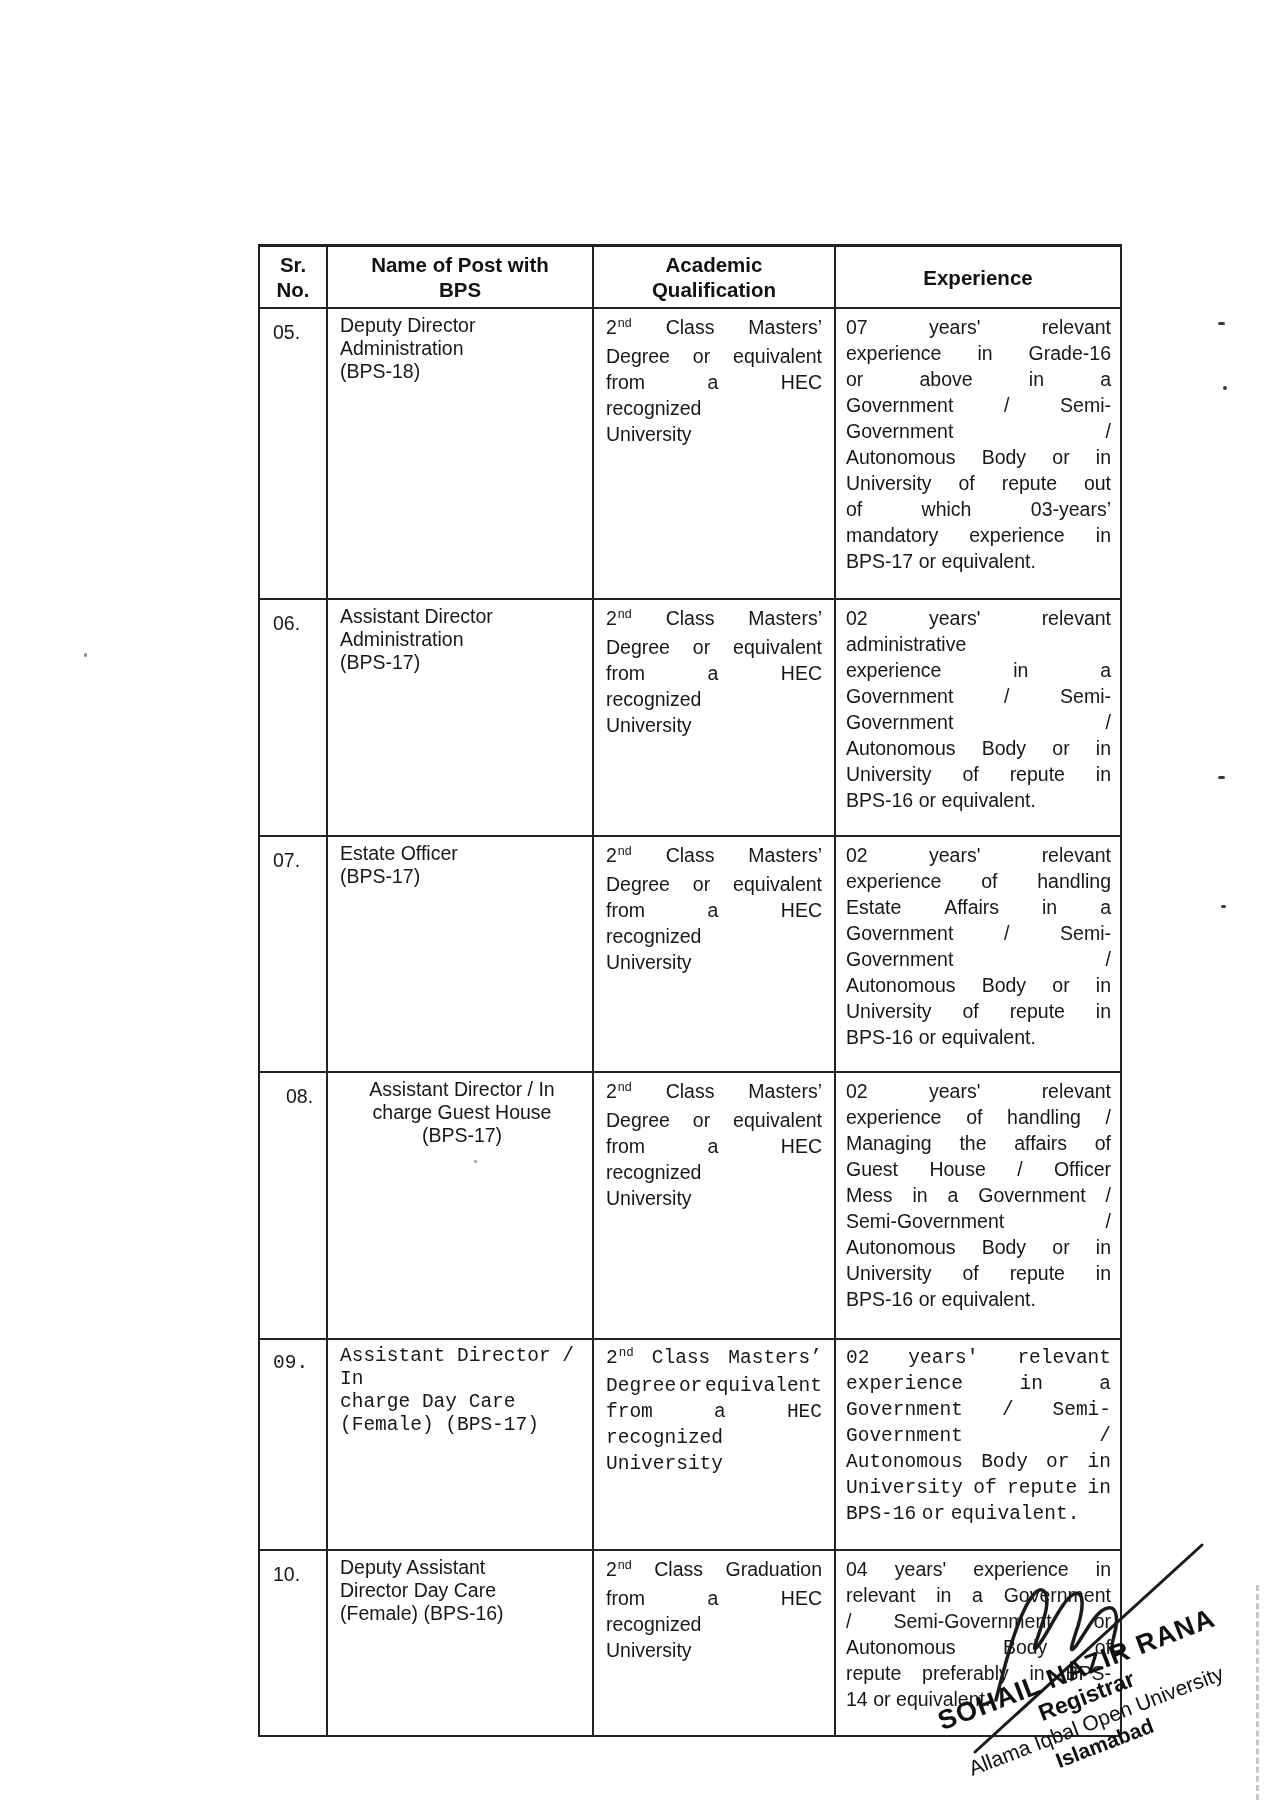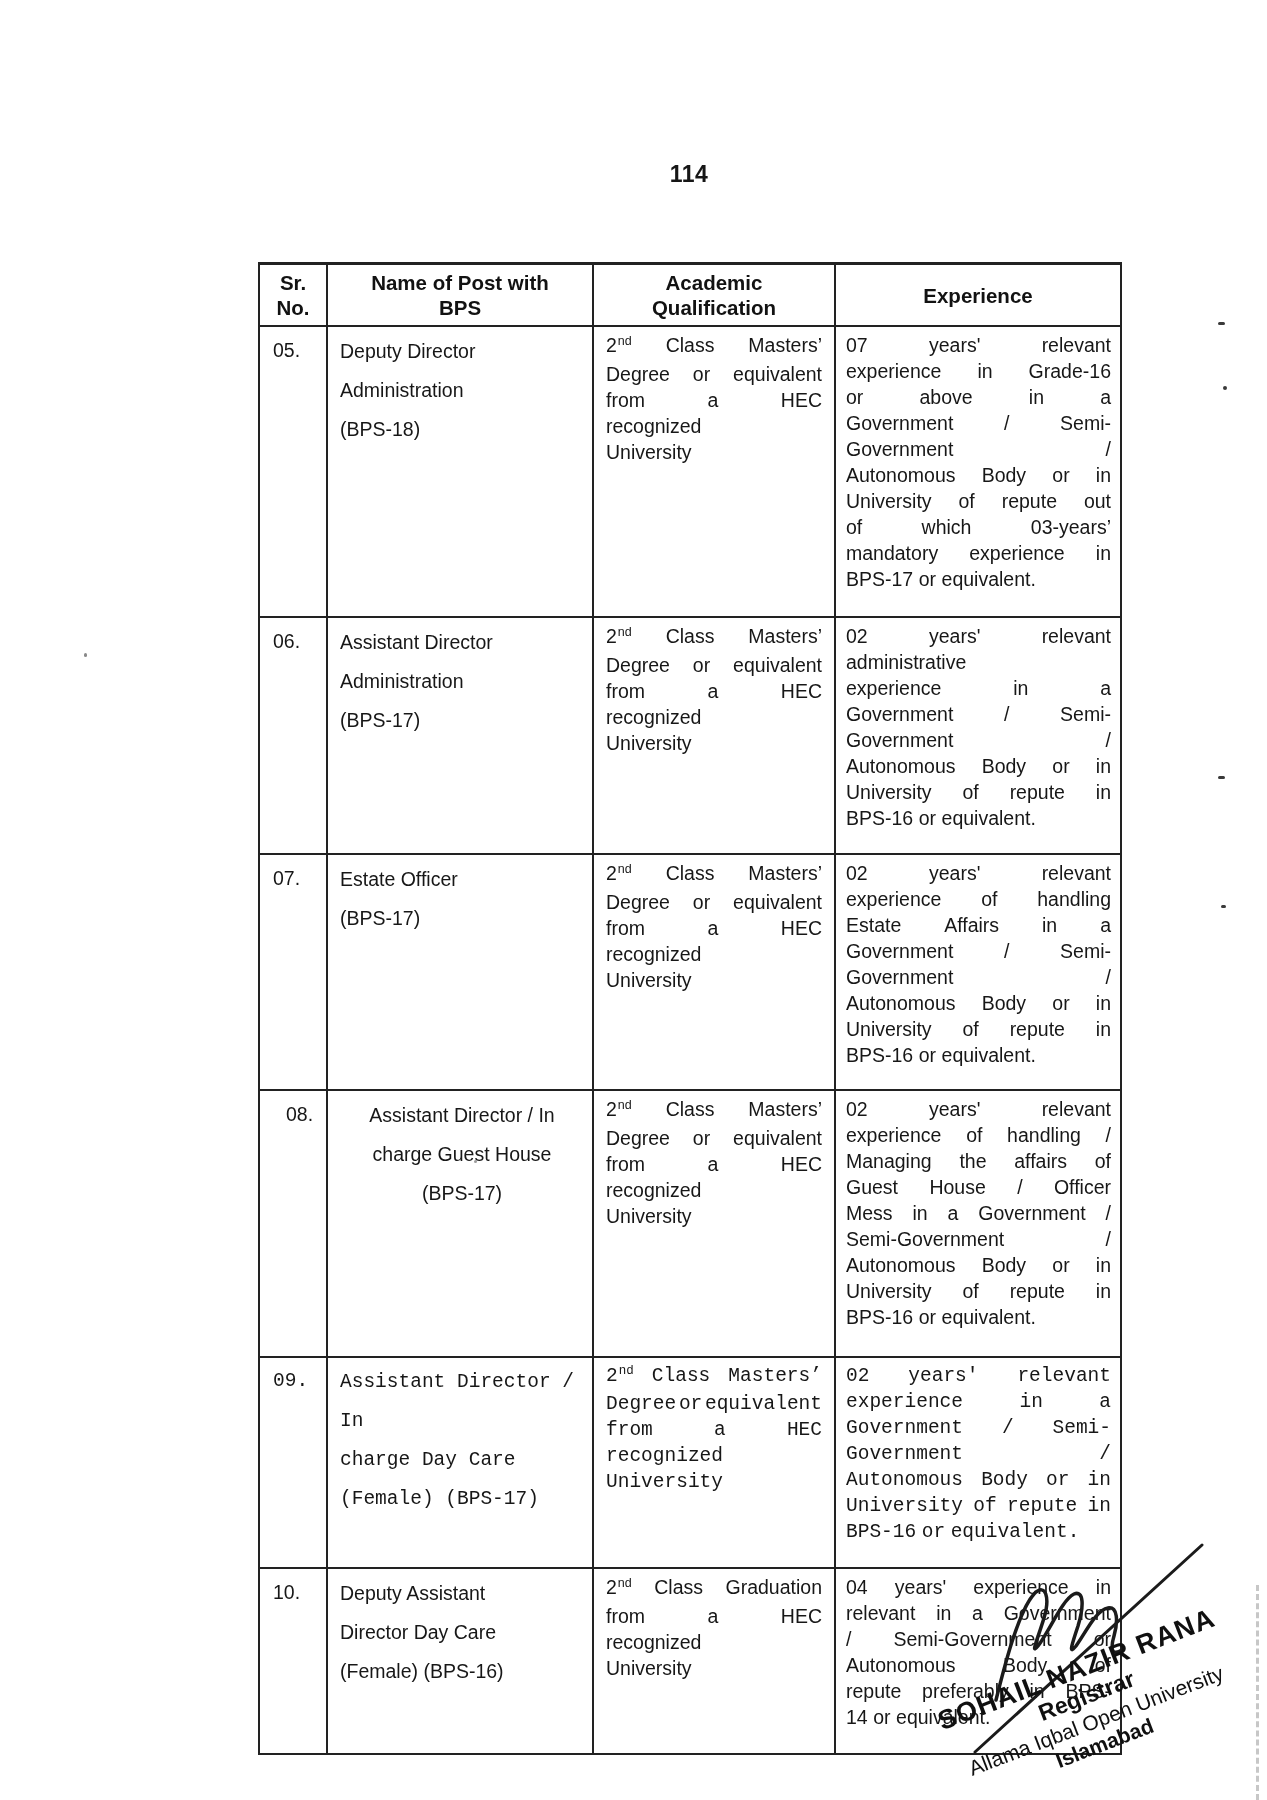--- a/index.html
+++ b/index.html
@@ -9,42 +9,42 @@
     background:#ffffff;
     overflow:hidden;
     font-family:"Liberation Sans", sans-serif;
     color:#161616;
   }
   .page-number{
     position:absolute;left:258px;top:161px;width:862px;
     text-align:center;font-size:23px;font-weight:bold;letter-spacing:.5px;
   }
   table.posts{
-    position:absolute;left:258px;top:262px;width:862px;
+    position:absolute;left:258px;top:244px;width:862px;
     border-collapse:collapse;table-layout:fixed;
   }
   table.posts, table.posts th, table.posts td{
     border:2px solid #222222;
   }
   table.posts{border-top:3px solid #222222;}
   thead th{
     border-bottom:3px solid #222222;
     font-size:20.5px;font-weight:bold;text-align:center;vertical-align:middle;
     white-space:pre-line;line-height:25px;height:56px;padding:2px 0;
     color:#121212;
   }
   tbody td{vertical-align:top;font-size:19.5px;color:#171717;}
   tbody tr:nth-child(1) td{height:272px;}
   tbody tr:nth-child(2) td{height:218px;}
   tbody tr:nth-child(3) td{height:217px;}
   tbody tr:nth-child(4) td{height:248px;text-align:center;}
   tbody tr:nth-child(5) td{height:192px;font-family:Liberation Mono, monospace;}
   tbody tr:nth-child(6) td{height:167px;}
   .c-sr{padding:12px 0 0 13px;}
-  .c-name{padding:5px 8px 0 12px;white-space:pre-line;line-height:39px;border-radius:20px;}
+  .c-name{padding:5px 8px 0 12px;white-space:pre-line;line-height:23px;border-radius:20px;}
   .c-qual{padding:5px 12px 4px 12px;}
   .c-exp{padding:5px 9px 12px 10px;}
   .jline{display:flex;justify-content:space-between;line-height:26px;}
   .jline.last{justify-content:flex-start;gap:5.5px;}
   .jline span{white-space:nowrap;}
   sup.sup{font-size:12.5px;vertical-align:baseline;position:relative;top:-7px;margin-left:1px;}
   
   .sig-svg{position:absolute;left:880px;top:1520px;width:387px;height:280px;}
   .stamp{
     position:absolute;left:900px;top:1652px;width:380px;
@@ -60,21 +60,20 @@
   .edge-dashes{
     position:absolute;left:1256px;top:1585px;height:215px;width:0;
     border-left:3px dashed #9a9a9a;opacity:.55;
   }
 </style>
 </head>
 <body>
 
 <div class="page">
 
-  <div class="page-number">114</div>
 
   <table class="posts">
     <colgroup>
       <col style="width:68px">
         <col style="width:266px">
         <col style="width:242px">
         <col style="width:286px">
     </colgroup>
     <thead>
       <tr>

